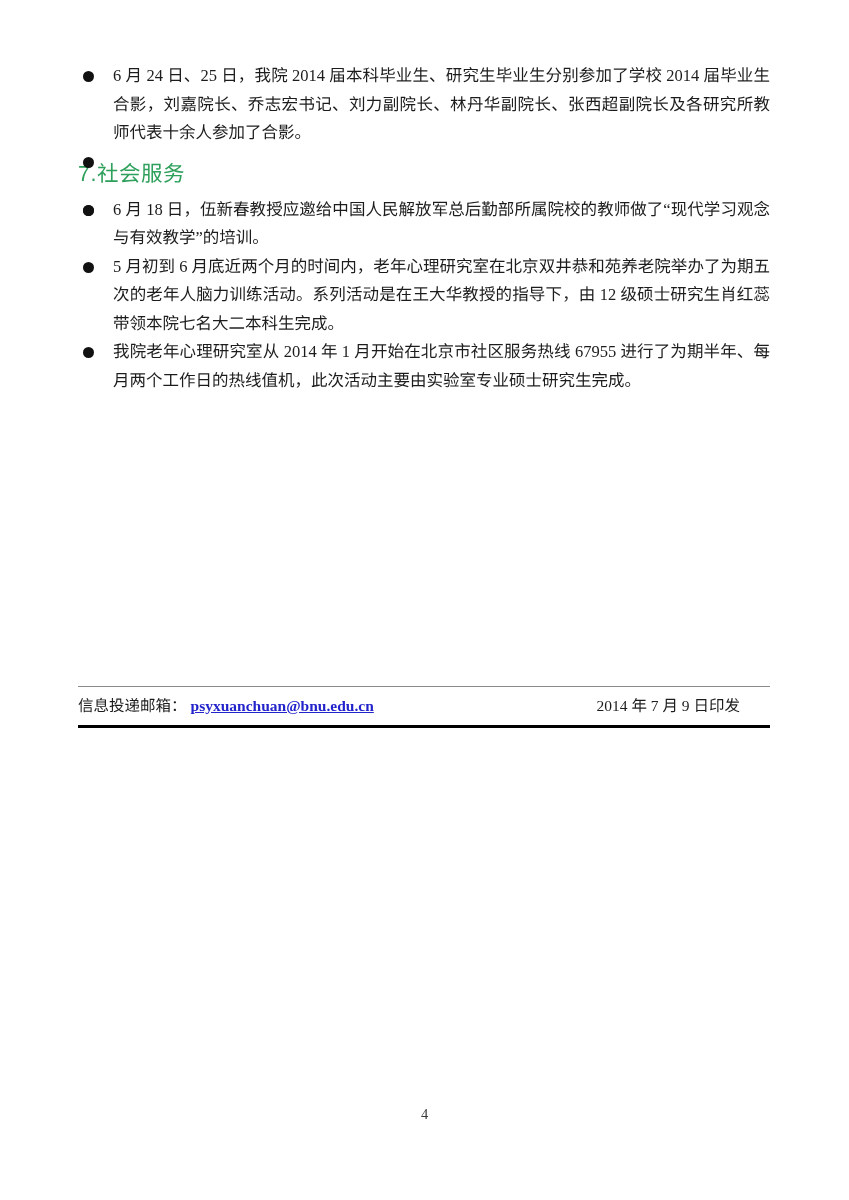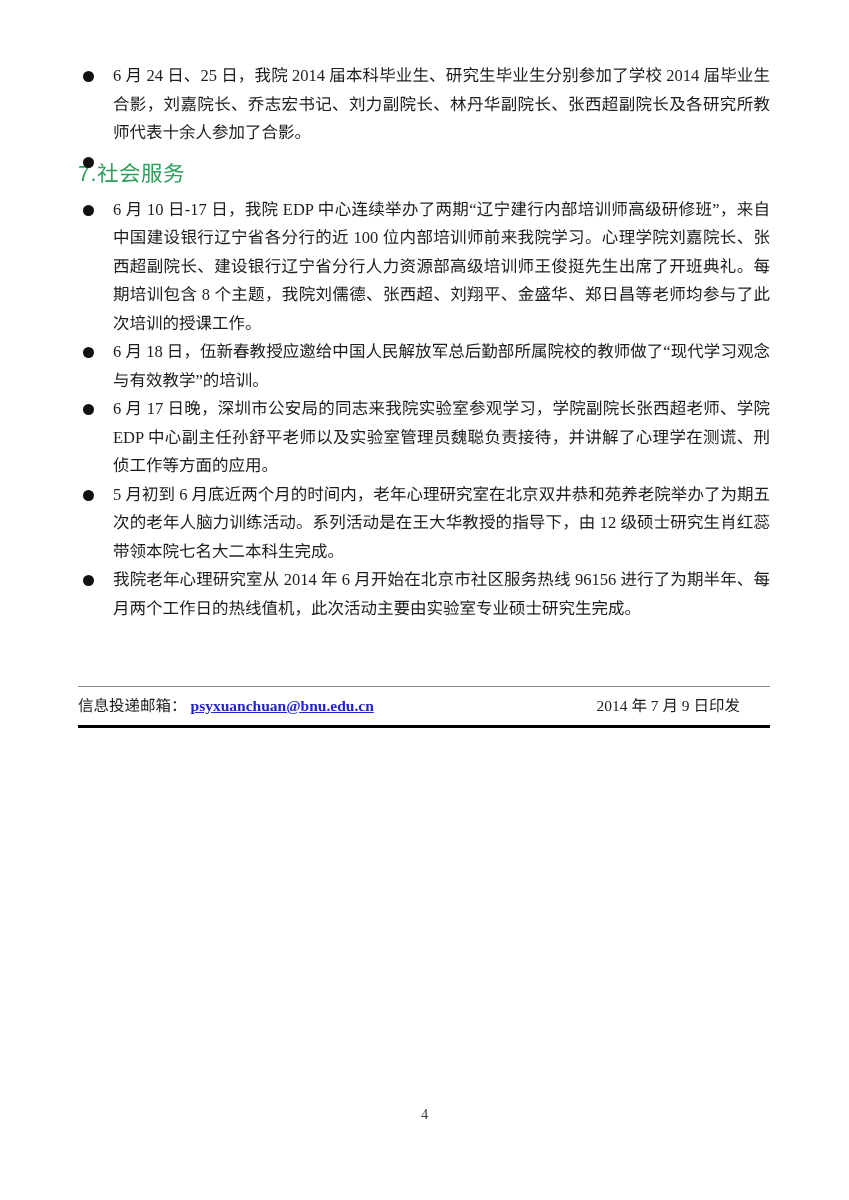--- a/index.html
+++ b/index.html
@@ -107,37 +107,32 @@
       <li>
         <span class="dot"></span>
       </li>
     </ul>
 
     <h2 class="section-heading">7.社会服务</h2>
 
     <ul class="bullets">
       <li>
         <span class="dot"></span>
-        <span>6 月 10 日-17 日，我院 EDP 中心连续举办了两期“辽宁建行内部培训师高级研修班”，来自中国建设银行辽宁省各分行的近 100 位内部培训师前来我院学习。心理学院刘嘉院长、张西超副院长、建设银行辽宁省分行人力资源部高级培训师王俊挺先生出席了开班典礼。每期培训包含 8 个主题，我院刘儒德、张西超、刘翔平、金盛华、郑日昌等老师均参与了此次培训的授课工作。</span>
       </li>
       <li>
         <span class="dot"></span>
         <span>6 月 18 日，伍新春教授应邀给中国人民解放军总后勤部所属院校的教师做了“现代学习观念与有效教学”的培训。</span>
       </li>
       <li>
         <span class="dot"></span>
-        <span>6 月 17 日晚，深圳市公安局的同志来我院实验室参观学习，学院副院长张西超老师、学院 EDP 中心副主任孙舒平老师以及实验室管理员魏聪负责接待，并讲解了心理学在测谎、刑侦工作等方面的应用。</span>
-      </li>
-      <li>
-        <span class="dot"></span>
         <span>5 月初到 6 月底近两个月的时间内，老年心理研究室在北京双井恭和苑养老院举办了为期五次的老年人脑力训练活动。系列活动是在王大华教授的指导下，由 12 级硕士研究生肖红蕊带领本院七名大二本科生完成。</span>
       </li>
       <li>
         <span class="dot"></span>
-        <span>我院老年心理研究室从 2014 年 6 月开始在北京市社区服务热线 96156 进行了为期半年、每月两个工作日的热线值机，此次活动主要由实验室专业硕士研究生完成。</span>
+        <span>我院老年心理研究室从 2014 年 1 月开始在北京市社区服务热线 67955 进行了为期半年、每月两个工作日的热线值机，此次活动主要由实验室专业硕士研究生完成。</span>
       </li>
     </ul>
 
   </div>
 
   <div class="footer">
     <div class="rule-thin"></div>
     <div class="footer-row">
       <span>信息投递邮箱：</span>
       <a href="#" class="email">psyxuanchuan@bnu.edu.cn</a>

